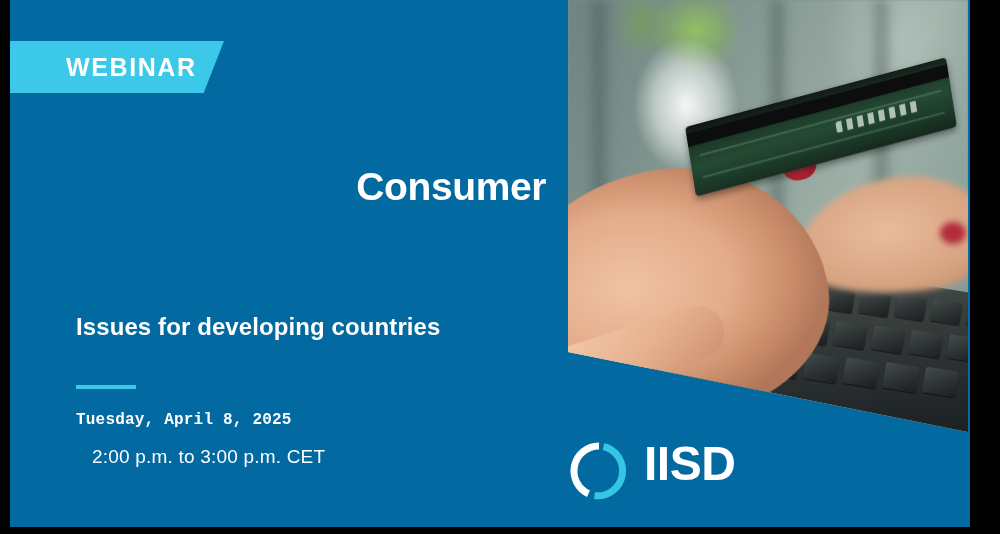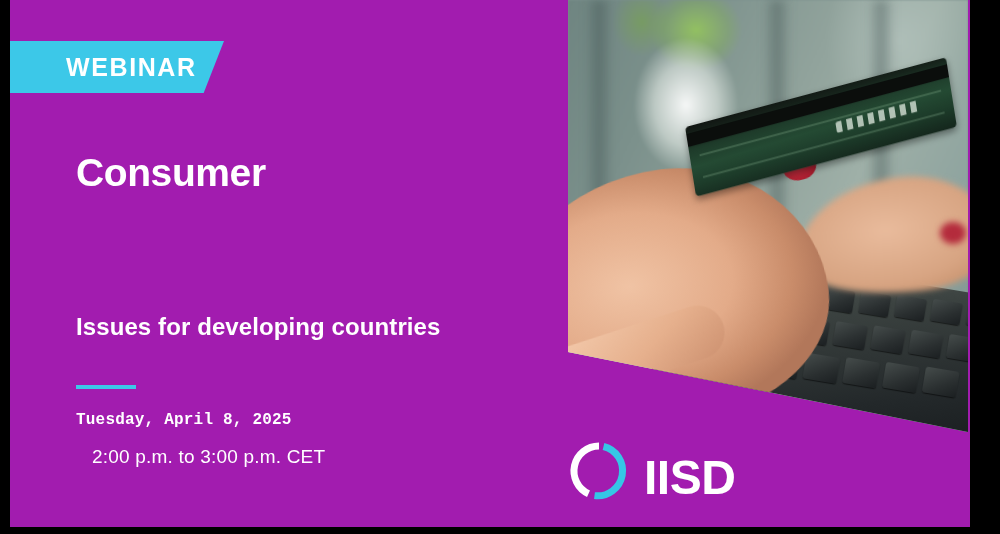--- a/index.html
+++ b/index.html
@@ -16,21 +16,21 @@
     font-family: "Liberation Sans", sans-serif;
   }
 
   
   .canvas {
     position: absolute;
     left: 10px;
     top: 0px;
     width: 960px;
     height: 527px;
-    background: #a21caf;
+    background: #0369a1;
     overflow: hidden;
   }
 
   
   .photo {
     position: absolute;
     left: 558px;
     top: 0px;
     width: 400px;
     height: 432px;
@@ -215,27 +215,28 @@
     font-size: 25px;
     font-weight: bold;
     letter-spacing: 1.6px;
     padding-left: 56px;
   }
 
   
   .title {
     position: absolute;
     left: 66px;
-    top: 148px;
+    top: 162px;
     width: 470px;
     color: #ffffff;
     font-size: 39px;
     font-weight: bold;
     line-height: 49px;
     letter-spacing: -0.4px;
+    text-align: right;
   }
   .subtitle {
     position: absolute;
     left: 66px;
     top: 313px;
     color: #ffffff;
     font-size: 24px;
     font-weight: bold;
     letter-spacing: 0.1px;
   }
@@ -266,21 +267,21 @@
     font-weight: normal;
     letter-spacing: 0.2px;
   }
 
   
   .logo {
     position: absolute;
     left: 558px;
     top: 440px;
     display: flex;
-    align-items: flex-end;
+    align-items: flex-start;
   }
   .logo-mark { width: 62px; height: 62px; display: block; }
   .logo-word {
     color: #ffffff;
     font-size: 48px;
     font-weight: bold;
     letter-spacing: -0.5px;
     margin-left: 14px;
     line-height: 1;
   }

